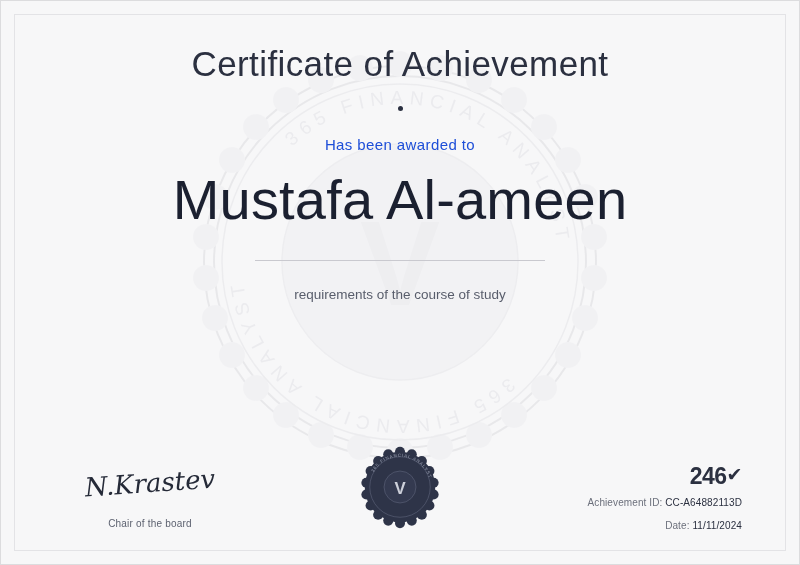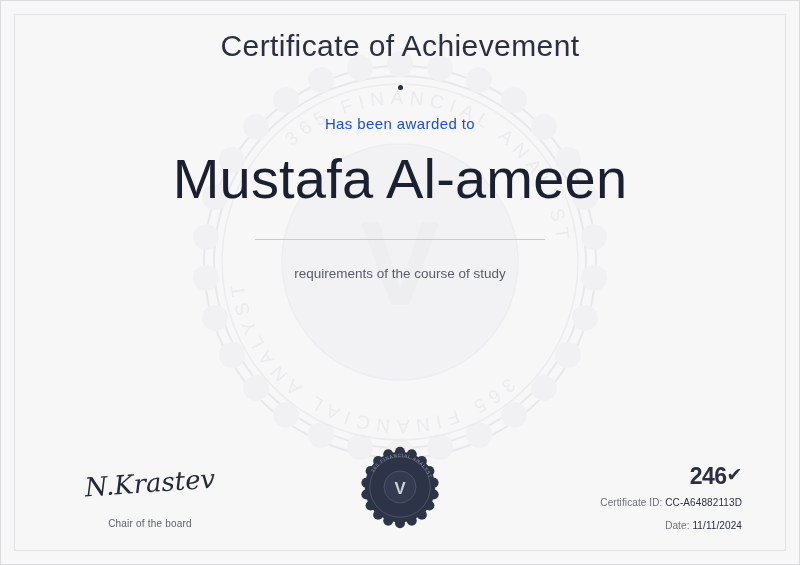--- a/index.html
+++ b/index.html
@@ -58,22 +58,22 @@
   
   .content {
     position: absolute;
     left: 0;
     right: 0;
     top: 0;
     text-align: center;
   }
 
   .title {
-    margin-top: 29px;
-    font-size: 30px;
+    margin-top: 44px;
+    font-size: 35px;
     color: #2b3040;
     letter-spacing: 0.4px;
     font-weight: 400;
   }
 
   .dot {
     margin: 22px auto 0 auto;
     width: 5px;
     height: 5px;
     border-radius: 50%;
@@ -297,21 +297,21 @@
         <textPath href="#sealCircle" startOffset="8%">365 FINANCIAL ANALYST</textPath>
       </text>
     </svg>
   </div>
 
   <div class="meta-block">
     <div class="logo">
       <span>246</span><span class="check">✔</span>
     </div>
     <div class="meta-line">
-      <span class="meta-label">Certificate ID:</span>
+      <span class="meta-label">Achievement ID:</span>
       <span class="meta-value">CC-A64882113D</span>
     </div>
     <div class="meta-line">
       <span class="meta-label">Date:</span>
       <span class="meta-value">11/11/2024</span>
     </div>
   </div>
 
 </div>
 

